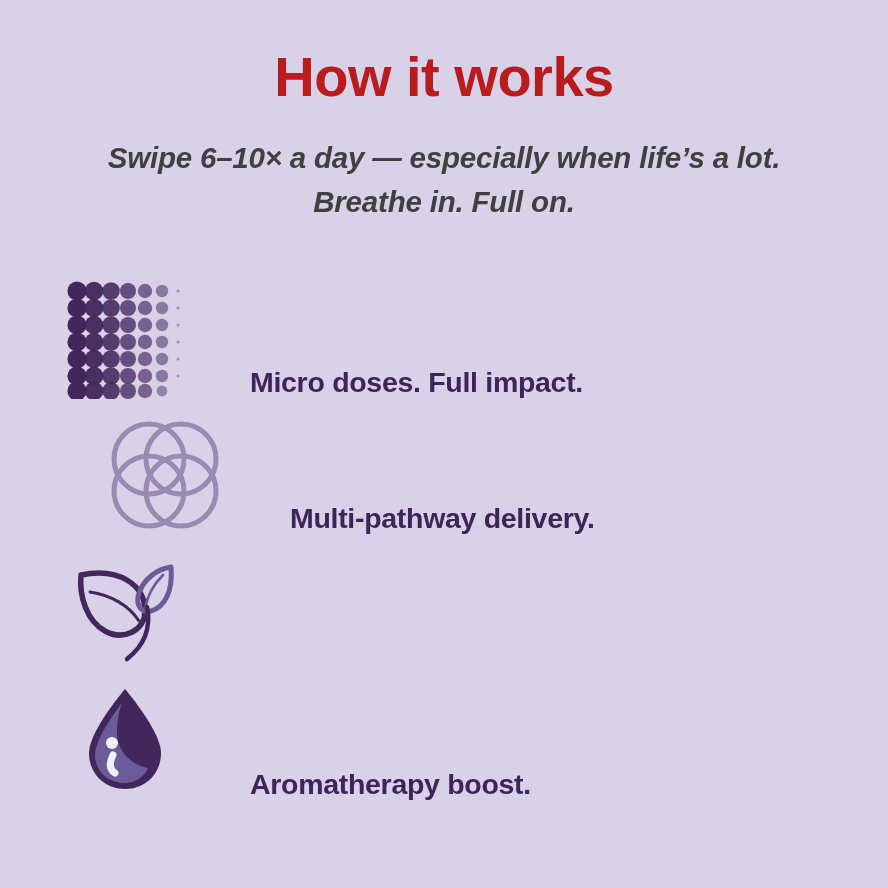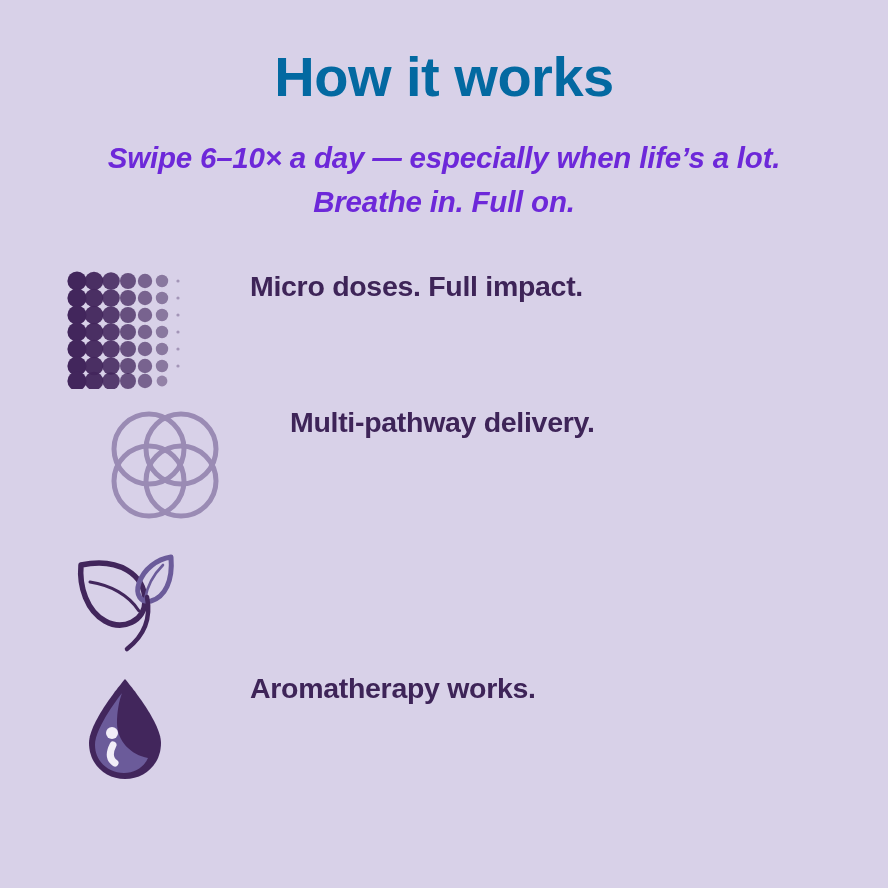--- a/index.html
+++ b/index.html
@@ -22,48 +22,48 @@
   }
 
   
   .header {
     padding-top: 46px;
     text-align: center;
   }
   .title {
     font-size: 56px;
     font-weight: 700;
-    color: #0369a1;
+    color: #b91c1c;
     letter-spacing: -0.5px;
     line-height: 1.1;
     margin: 0;
   }
   .subtitle {
     margin: 28px auto 0;
     width: 856px;
     font-size: 29.5px;
     font-weight: 700;
     font-style: italic;
-    color: #6d28d9;
+    color: #404040;
     line-height: 1.52;
     letter-spacing: -0.2px;
   }
   .subtitle-line {
     display: block;
   }
 
   
   .features {
     margin-top: 44px;
     display: flex;
     flex-direction: column;
   }
   .feature-row {
     display: flex;
-    align-items: flex-start;
+    align-items: flex-end;
     height: 130px;
   }
   .icon-cell {
     width: 250px;
     min-width: 250px;
     display: flex;
     align-items: center;
     justify-content: center;
   }
   .icon-box {
@@ -202,17 +202,17 @@
 
           <path d="M60 8 C60 8, 96 50, 96 72 C96 93, 80 108, 60 108 C40 108, 24 93, 24 72 C24 50, 60 8, 60 8 Z" fill="#42265c"></path>
 
           <path d="M57 22 C57 22, 30 56, 30 74 C30 90, 43 102, 59 102 C70 102, 79 96, 83 87 C66 84, 52 70, 52 52 C52 41, 54 30, 57 22 Z" fill="#6b5b9a"></path>
 
           <circle cx="47" cy="62" r="6" fill="#f2eef8"></circle>
 
           <path d="M48 74 C44 82, 44 88, 50 92" fill="none" stroke="#f2eef8" stroke-width="7" stroke-linecap="round"></path>
         </svg>
       </div>
-      <div class="feature-label">Aromatherapy works.</div>
+      <div class="feature-label">Aromatherapy boost.</div>
     </div>
 
   </div>
 </div>
 
 </body></html>

